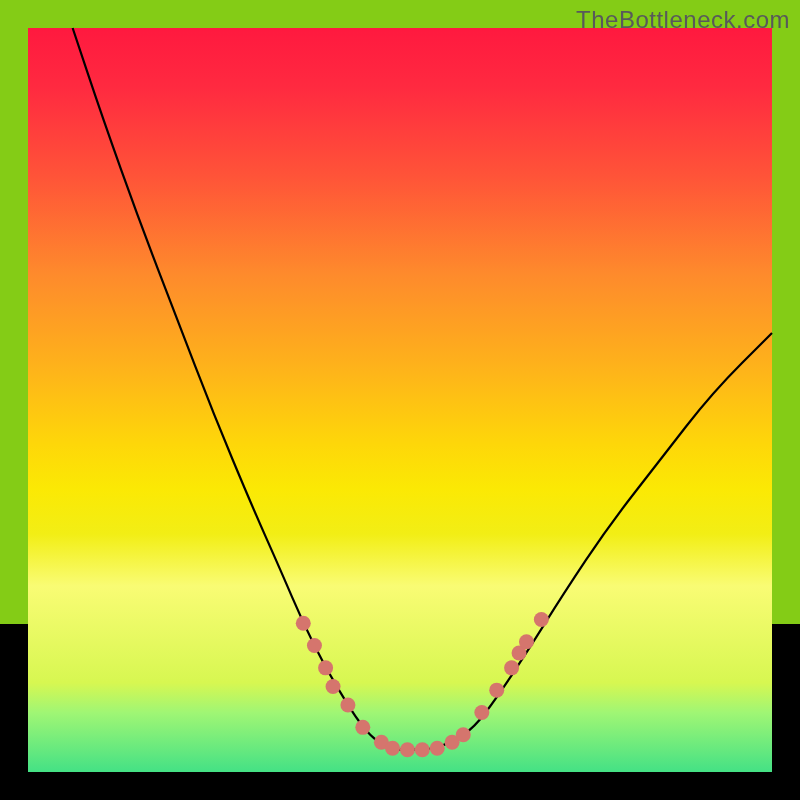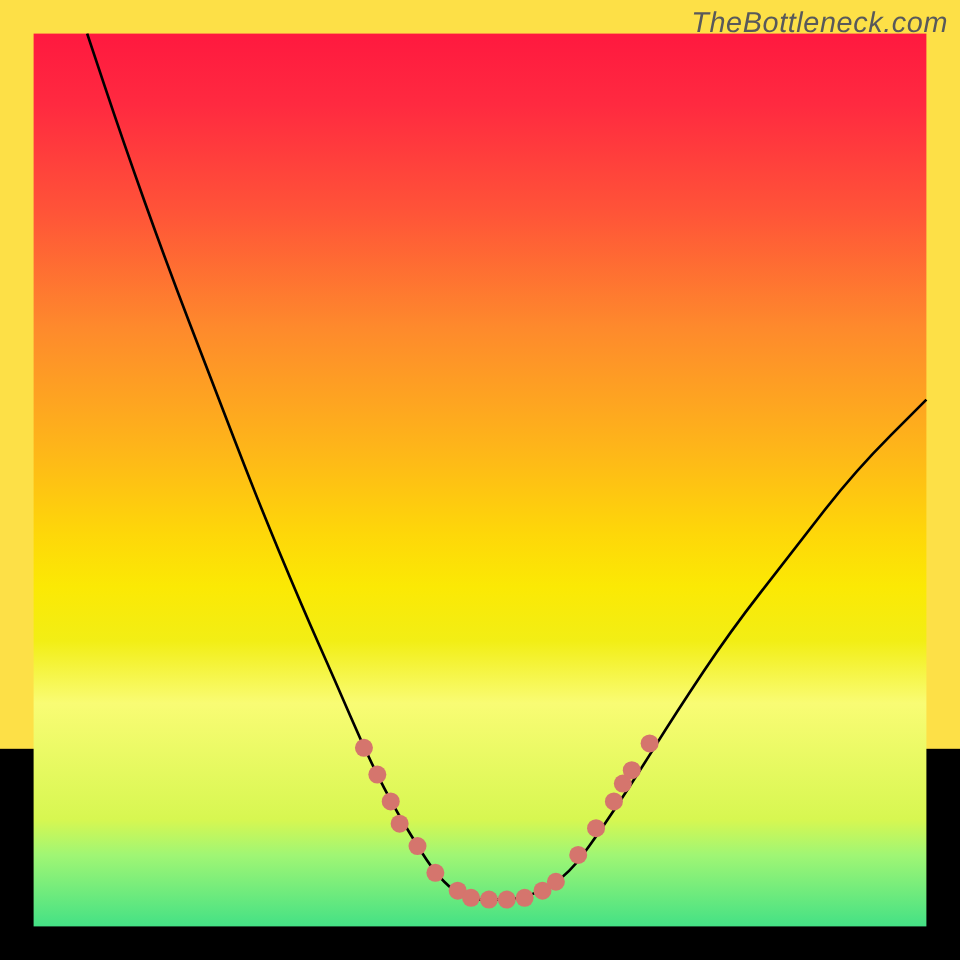--- a/index.html
+++ b/index.html
@@ -8,22 +8,21 @@
     width: 800px;
     height: 800px;
     background: #000;
     overflow: hidden;
     font-family: Arial, Helvetica, sans-serif;
   }
   .outer {
     width: 800px;
     height: 624px;
     position: relative;
-    background: #fde047;
-    font-style: italic;
+    background: #84cc16;
   }
   .watermark {
     position: absolute;
     top: 6px;
     right: 10px;
     color: #58595b;
     font-size: 24px;
     font-weight: 500;
     letter-spacing: 0.5px;
     z-index: 10;

